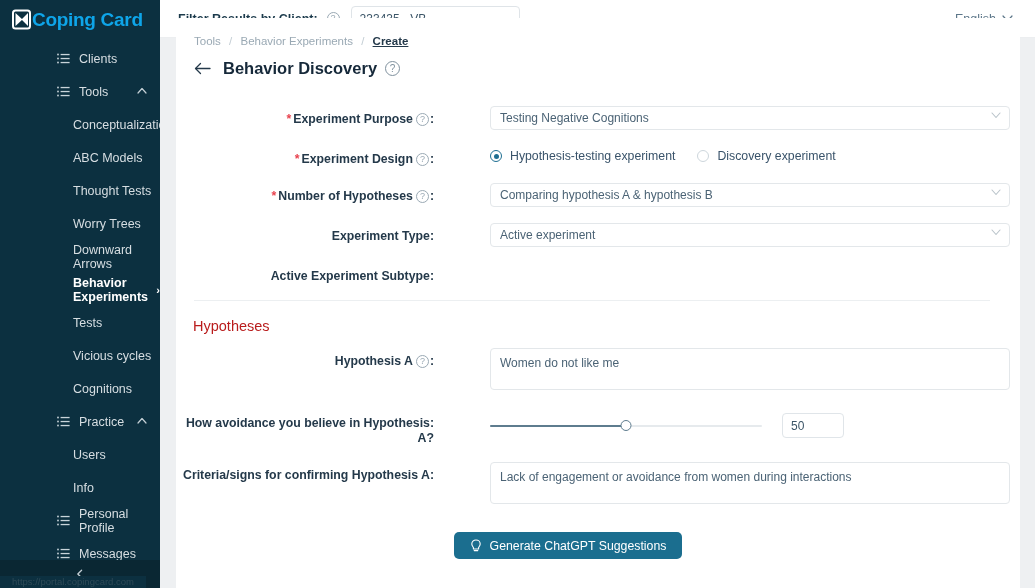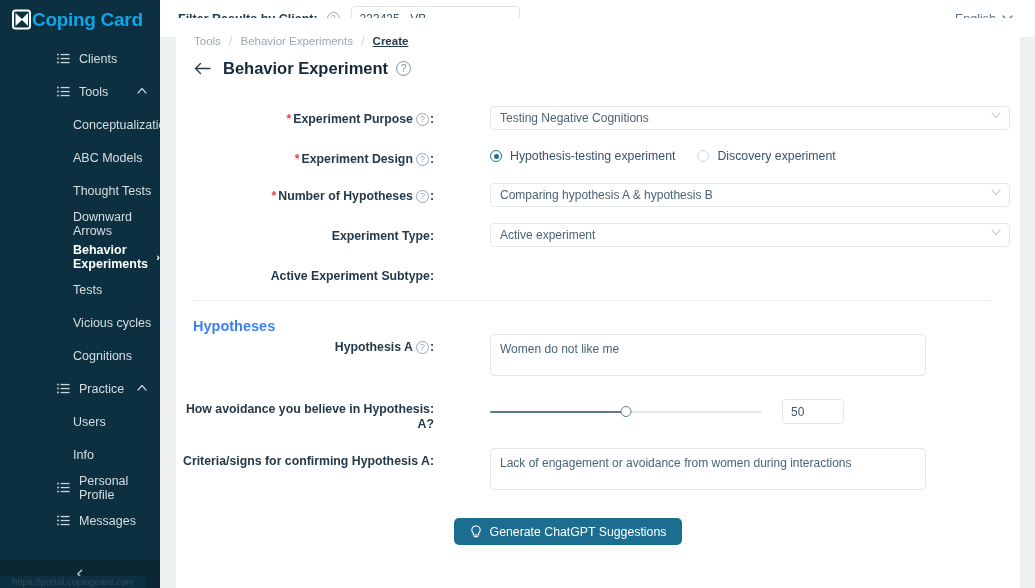--- a/index.html
+++ b/index.html
@@ -218,26 +218,27 @@
     left: 2.5px; top: 2.5px;
     width: 5px; height: 5px; border-radius: 50%;
     background: #1f6f92;
   }
 
   .divider {
     height: 1px; background: #eceff1;
     margin: 12px 30px 0 18px;
   }
   .section-title {
-    font-size: 14.5px; font-weight: bold; color: #3b82f6;
+    font-size: 14.5px; font-weight: normal; color: #b91c1c;
     padding: 17px 0 0 17px;
+    margin-bottom: 14px;
   }
 
   .textarea {
-    width: 436px; height: 42px;
+    width: 520px; height: 42px;
     border: 1px solid #e3e7ea;
     border-radius: 4px;
     background: #fff;
     font-size: 12px;
     color: #4b6375;
     padding: 7px 9px;
     line-height: 15px;
     font-family: "Liberation Sans", sans-serif;
     resize: none;
     overflow: hidden;
@@ -337,20 +338,23 @@
           </span>
         </div>
         <div class="nav-item sub">
           <span>Conceptualizations</span>
         </div>
         <div class="nav-item sub">
           <span>ABC Models</span>
         </div>
         <div class="nav-item sub">
           <span>Thought Tests</span>
+        </div>
+        <div class="nav-item sub">
+          <span>Worry Trees</span>
         </div>
         <div class="nav-item sub">
           <span>Downward Arrows</span>
         </div>
         <div class="nav-item sub active">
           <span>Behavior Experiments</span>
           <span class="nav-arrow-right">›</span>
         </div>
         <div class="nav-item sub">
           <span>Tests</span>
@@ -450,21 +454,21 @@
         <span class="cur">Create</span>
       </div>
 
       <div class="page-head">
         <span class="back-arrow">
           <svg width="17" height="13" viewBox="0 0 17 13">
             <path d="M16 6.5 H2" stroke="#24394a" stroke-width="1.3" stroke-linecap="round"></path>
             <path d="M6.5 1.5 L1.5 6.5 L6.5 11.5" fill="none" stroke="#24394a" stroke-width="1.3" stroke-linecap="round" stroke-linejoin="round"></path>
           </svg>
         </span>
-        <span class="page-title">Behavior Experiment</span>
+        <span class="page-title">Behavior Discovery</span>
         <span class="qmark lg">?</span>
       </div>
 
       <div class="form">
 
         <div class="frow">
           <div class="flabel">
             <span class="req">*</span><span>Experiment Purpose</span><span class="qmark">?</span>:
           </div>
           <div class="fctl">

